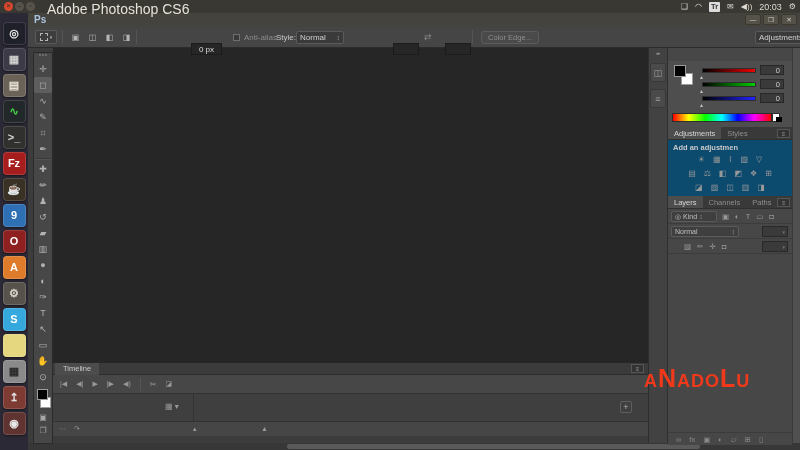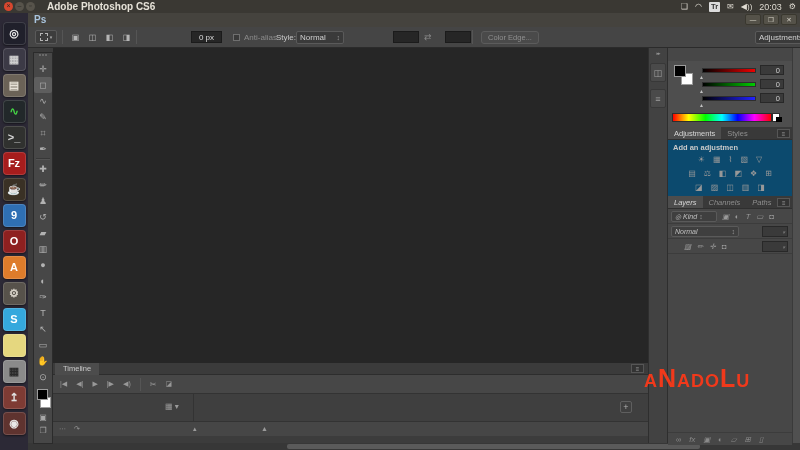--- a/index.html
+++ b/index.html
@@ -5,21 +5,21 @@
   *{margin:0;padding:0;box-sizing:border-box;}
   html,body{width:800px;height:450px;overflow:hidden;}
   body{position:relative;background:#3b3b3b;font-family:"Liberation Sans",sans-serif;-webkit-font-smoothing:antialiased;}
 
   
   #topbar{position:absolute;left:0;top:0;width:800px;height:13px;background:#3a3833;z-index:30;}
   .winbtn{position:absolute;top:2px;width:9px;height:9px;border-radius:50%;font-size:7px;line-height:8px;text-align:center;color:#2c2a25;}
   #btn-close{left:4px;background:#d8472e;}
   #btn-min{left:15px;background:#57534b;}
   #btn-max{left:26px;background:#57534b;}
-  .systitle{position:absolute;left:47px;top:1px;font-size:10px;font-weight:bold;color:#e6e2d8;white-space:nowrap;}
+  .systitle{position:absolute;left:47px;top:1px;font-size:14px;font-weight:normal;color:#e6e2d8;white-space:nowrap;}
   .tray{position:absolute;right:4px;top:0;height:13px;display:flex;align-items:center;gap:7px;color:#dfdbd2;font-size:9px;}
   .tray .ticon{font-size:8px;line-height:13px;}
   .kbd{background:#dcdcdc;color:#333;font-size:7.5px;font-weight:bold;padding:0 2px;border-radius:1px;height:10px;line-height:10px;}
   .clock{font-size:9px;}
 
   
   #launcher{position:absolute;left:0;top:13px;width:28px;height:437px;background:#2c2936;padding-top:9px;display:flex;flex-direction:column;align-items:center;gap:3px;z-index:25;}
   .ltile{flex:0 0 auto;width:23px;height:23px;border-radius:4px;display:flex;align-items:center;justify-content:center;font-size:11px;font-weight:bold;box-shadow:inset 0 0 0 1px rgba(255,255,255,.14), 0 1px 2px rgba(0,0,0,.5);}
   .ltile span{line-height:1;}
 
@@ -32,21 +32,21 @@
   .wc{width:16px;height:11px;background:#555249;border:1px solid #3a382f;border-radius:2px;color:#d8d4ca;font-size:6.5px;line-height:9px;text-align:center;}
 
   #optionsbar{position:absolute;left:28px;top:27px;width:772px;height:21px;background:#454545;border-bottom:1px solid #2b2b2b;z-index:20;}
   .opt-abs{position:absolute;text-align:center;}
   .toolpreset{left:7px;top:3px;width:22px;height:14px;border:1px solid #5a5a5a;border-radius:2px;background:#3d3d3d;display:flex;align-items:center;justify-content:center;gap:2px;}
   .dashedbox{width:8px;height:8px;border:1px dashed #b5b5b5;}
   .caret{font-size:5px;color:#aaa;}
   .vsep{top:3px;width:1px;height:14px;background:#353535;border-right:1px solid #555;}
   .modes{left:40px;top:3px;display:flex;gap:2px;}
   .mode{width:15px;height:14px;display:flex;align-items:center;justify-content:center;font-size:8px;color:#b5b5b5;border-radius:2px;}
-  .field{background:#262626;border:1px solid #1b1b1b;color:#dcdcdc;font-size:8px;text-align:center;}
+  .field{background:#262626;border:1px solid #1b1b1b;color:#dcdcdc;font-size:8px;text-align:center;margin-top:12px;}
   #featherfield{left:163px;top:4px;width:31px;height:12px;line-height:11px;}
   .checkbox{left:205px;top:7px;width:7px;height:7px;border:1px solid #6f6f6f;background:#3a3a3a;}
   .gltext{font-size:8px;color:#8a8a8a;}
   .wtext{font-size:8px;color:#c8c8c8;}
   .dropdown{background:#3a3a3a;border:1px solid #5a5a5a;border-radius:2px;color:#d0d0d0;font-size:8px;display:flex;align-items:center;padding:0 3px;justify-content:space-between;}
   #styledrop{left:268px;top:4px;width:48px;height:13px;}
   #wfield{left:365px;top:4px;width:26px;height:12px;}
   #hfield{left:417px;top:4px;width:26px;height:12px;}
   .swapglyph{left:396px;top:5px;font-size:9px;color:#8a8a8a;}
   #refineedge{left:453px;top:4px;width:58px;height:13px;background:#4a4a4a;border:1px solid #5c5c5c;border-radius:3px;color:#8f8f8f;font-size:7.5px;text-align:center;line-height:12px;}
@@ -107,21 +107,21 @@
   .shandle{position:absolute;left:31px;font-size:5px;color:#c0c0c0;}
   .sval{position:absolute;left:92px;width:24px;height:10px;background:#3a3a3a;border:1px solid #282828;color:#cccccc;font-size:7.5px;line-height:9px;text-align:right;padding-right:3px;}
   .spectrum{position:absolute;left:4px;top:52px;width:100px;height:9px;background:linear-gradient(to right,#f00,#ff0 16%,#0f0 33%,#0ff 50%,#00f 66%,#f0f 83%,#f00);border:1px solid #2e2e2e;}
   .specwhite{position:absolute;left:104px;top:52px;width:8px;height:9px;background:#fff;border:1px solid #2e2e2e;}
   .specblack{position:absolute;left:108px;top:56px;width:6px;height:5px;background:#000;}
 
   #adjpanel{top:79px;height:69px;}
   .adjhead{position:absolute;left:5px;top:3px;font-size:7.5px;font-weight:bold;color:#c9c9c9;white-space:nowrap;overflow:hidden;max-width:114px;}
   .adjrow{position:absolute;left:0;width:124px;display:flex;justify-content:center;gap:8px;color:#989898;font-size:8px;}
 
-  #layerspanel{top:148px;height:249px;font-style:italic;}
+  #layerspanel{top:148px;height:249px;}
   #layerspanel .pcontent{background:#474747;}
   .lrow{position:absolute;left:0;right:0;height:15px;border-bottom:1px solid #3c3c3c;}
   .ldrop{position:absolute;top:2px;height:11px;background:#3f3f3f;border:1px solid #5a5a5a;border-radius:2px;color:#c0c0c0;font-size:7px;display:flex;align-items:center;gap:2px;padding:0 3px;}
   .licons{position:absolute;top:3px;display:flex;gap:6px;color:#9a9a9a;font-size:7.5px;}
   .lbox{position:absolute;right:4px;top:2px;width:26px;height:11px;background:#3a3a3a;border:1px solid #282828;display:flex;align-items:center;justify-content:flex-end;padding-right:2px;color:#777;font-size:5px;}
   .lbottom{position:absolute;left:0;right:0;bottom:0;height:13px;border-top:1px solid #3c3c3c;display:flex;align-items:center;gap:8px;padding-left:8px;color:#8a8a8a;font-size:7.5px;}
 
   #rightscroll{position:absolute;left:792px;top:48px;width:8px;height:395px;background:#505050;border-left:1px solid #3a3a3a;z-index:4;}
 
   

